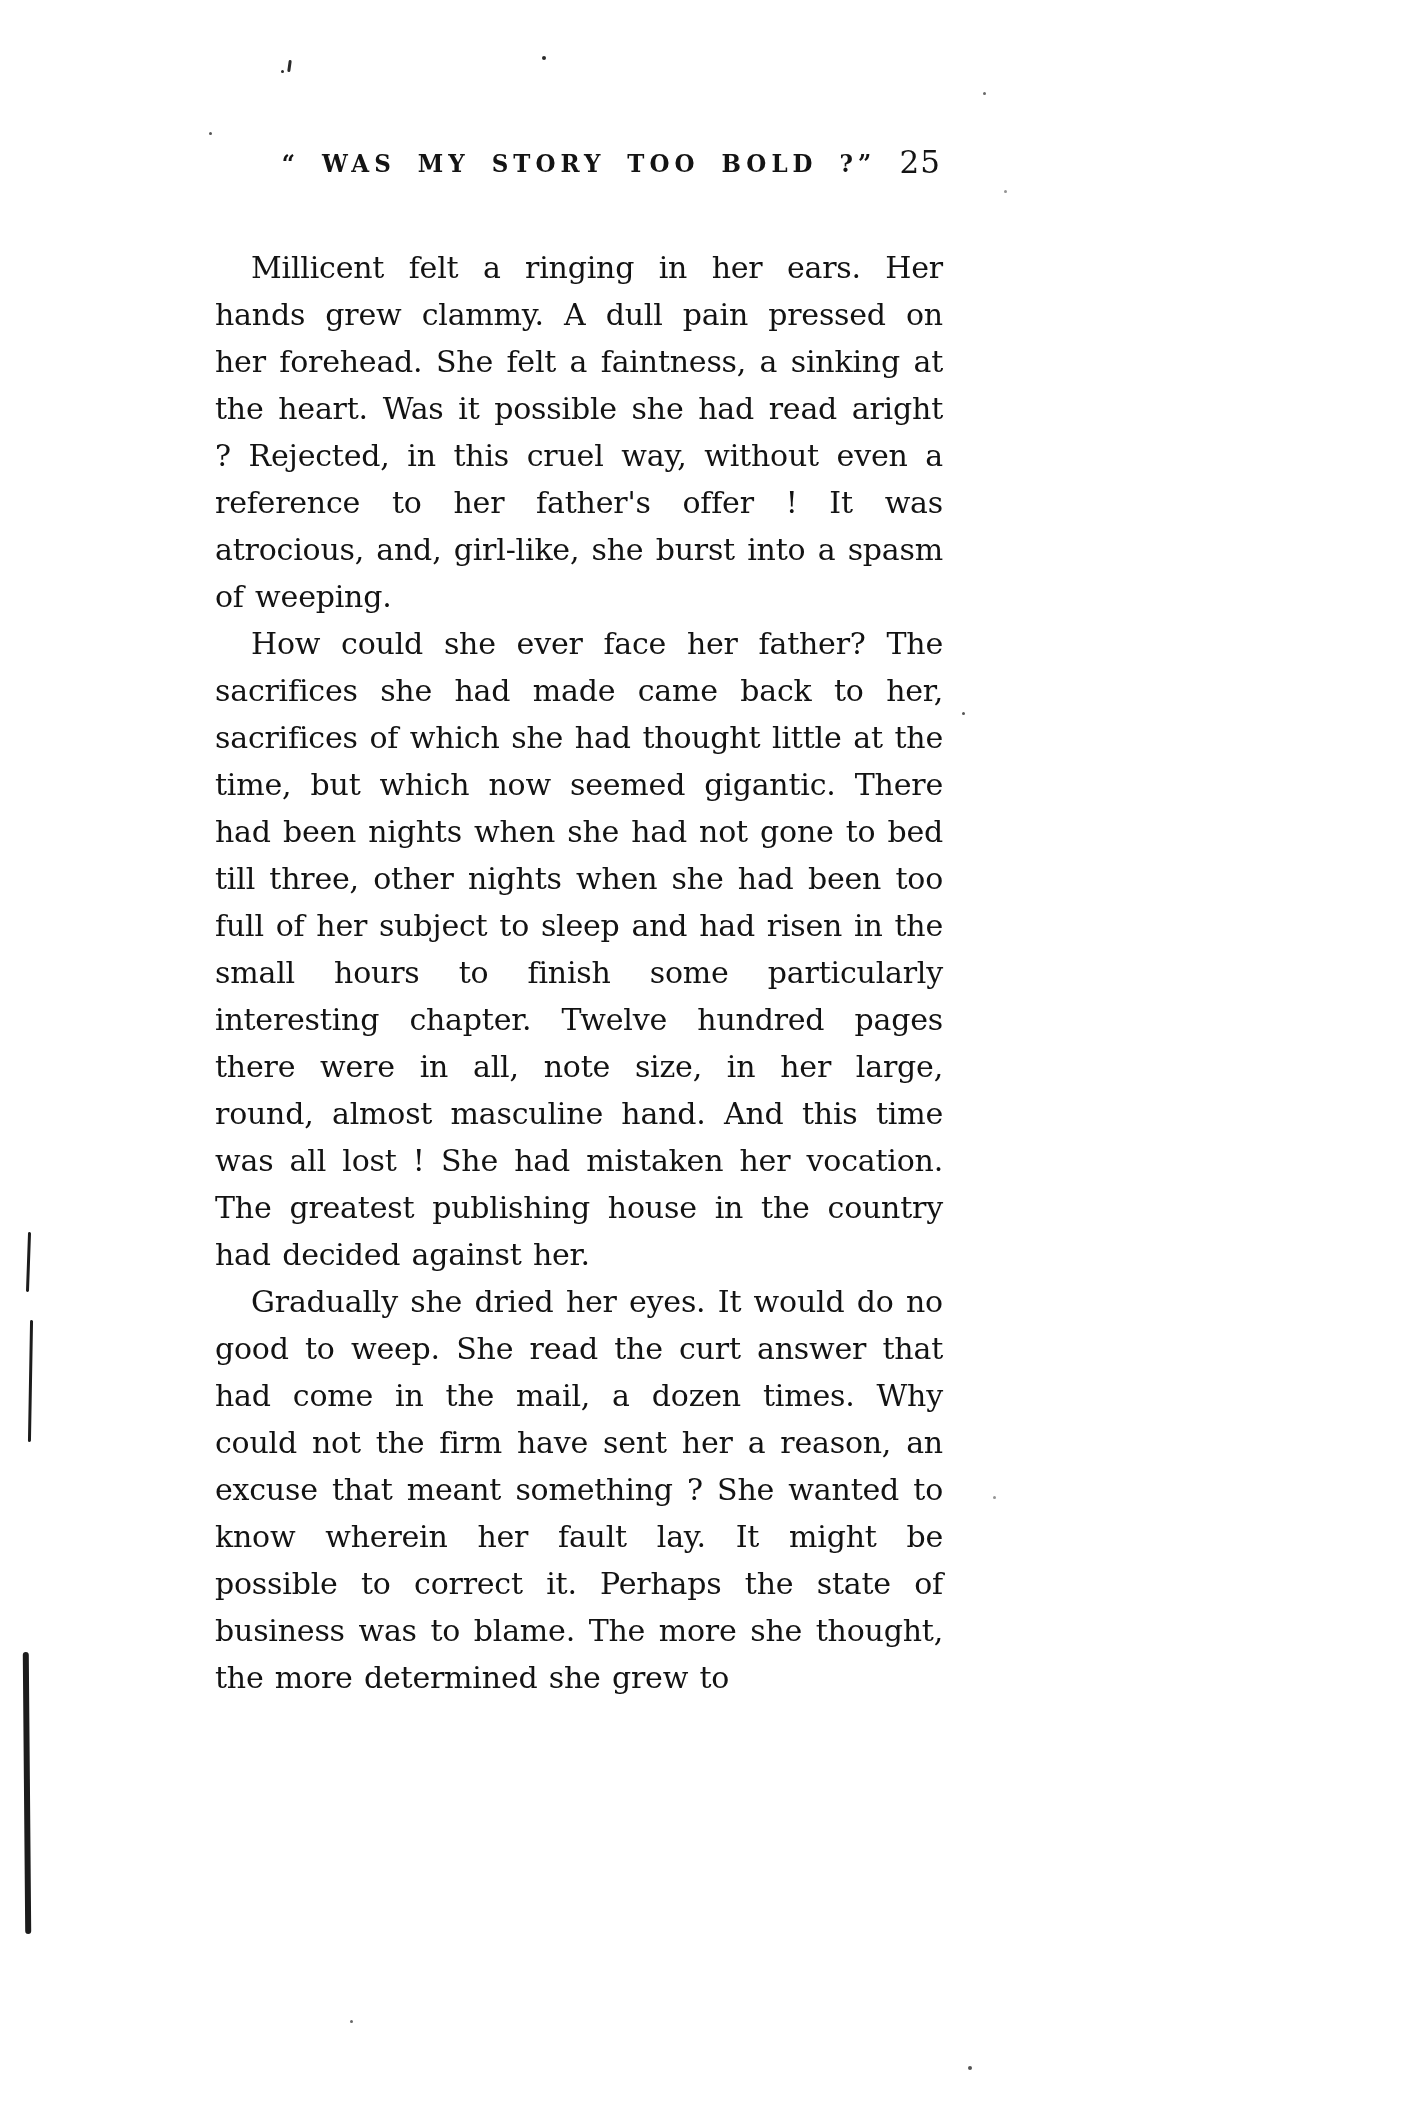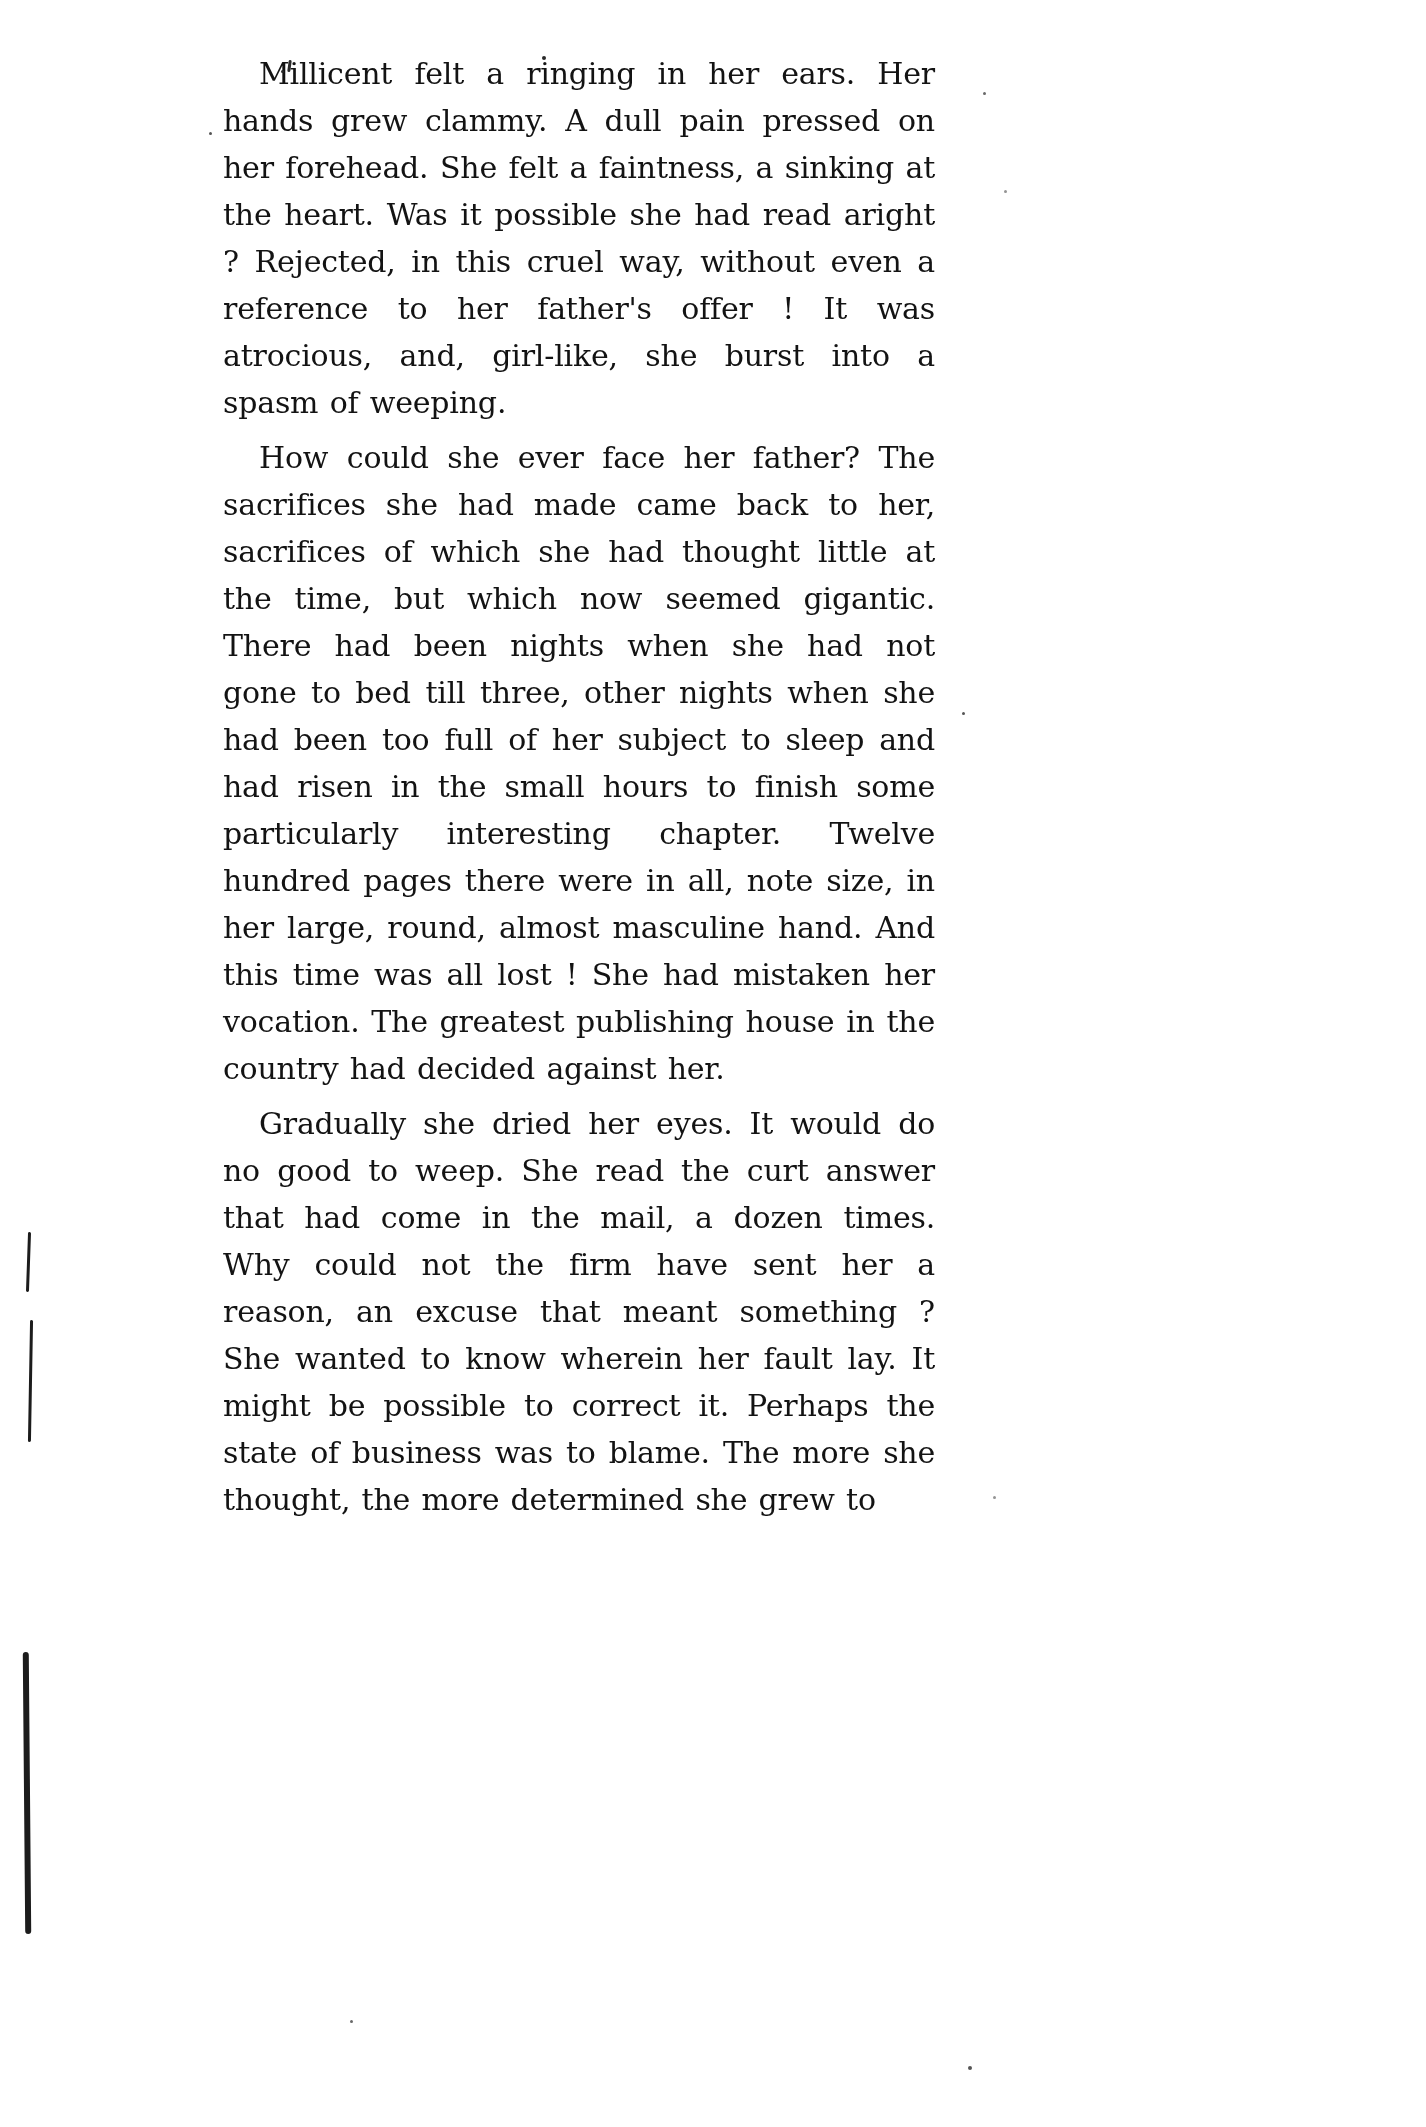--- a/index.html
+++ b/index.html
@@ -53,21 +53,21 @@
     line-height: 40px;
     text-align: justify;
     text-indent: 30px;
     letter-spacing: 0.2px;
     color: #181818;
   }
   .body-text {
     margin-top: 50px;
   }
   .body-text p {
-    margin: 8px;
+    margin: 0;
     font-size: 30px;
     line-height: 47px;
     text-align: justify;
     text-indent: 36px;
     letter-spacing: -0.2px;
     word-spacing: 2px;
     color: #131313;
   }
   
   .ink-mark {
@@ -93,20 +93,24 @@
   .sp-9 { left: 350px; top: 2020px; width: 3px; height: 3px; opacity: .7; }
   .sp-10 { left: 968px; top: 2066px; width: 4px; height: 4px; opacity: .8; }
 </style>
 </head>
 <body>
 
 <div class="page">
 
   <div class="text-column">
 
+    <header class="page-header">
+      <span class="running-title">“ WAS MY STORY TOO BOLD ?”</span>
+      <span class="page-number">25</span>
+    </header>
 
 
     <main class="body-text">
       <p>Millicent felt a ringing in her ears.  Her hands grew clammy.  A dull pain pressed on her forehead. She felt a faintness, a sinking at the heart.  Was it possible she had read aright ?  Rejected, in this cruel way, without even a reference to her father's offer !   It was atrocious, and, girl-like, she burst into a spasm of weeping.</p>
       <p>How could she ever face her father?  The sacrifices she had made came back to her, sacrifices of which she had thought little at the time, but which now seemed gigantic.  There had been nights when she had not gone to bed till three, other nights when she had been too full of her subject to sleep and had risen in the small hours to finish some particularly interesting chapter.  Twelve hundred pages there were in all, note size, in her large, round, almost masculine hand.  And this time was all lost !  She had mistaken her vocation.  The greatest publishing house in the country had decided against her.</p>
       <p>Gradually she dried her eyes.  It would do no good to weep.  She read the curt answer that had come in the mail, a dozen times.  Why could not the firm have sent her a reason, an excuse that meant something ?  She wanted to know wherein her fault lay.  It might be possible to correct it. Perhaps the state of business was to blame.  The more she thought, the more determined she grew to</p>
     </main>
 
   </div>
 

